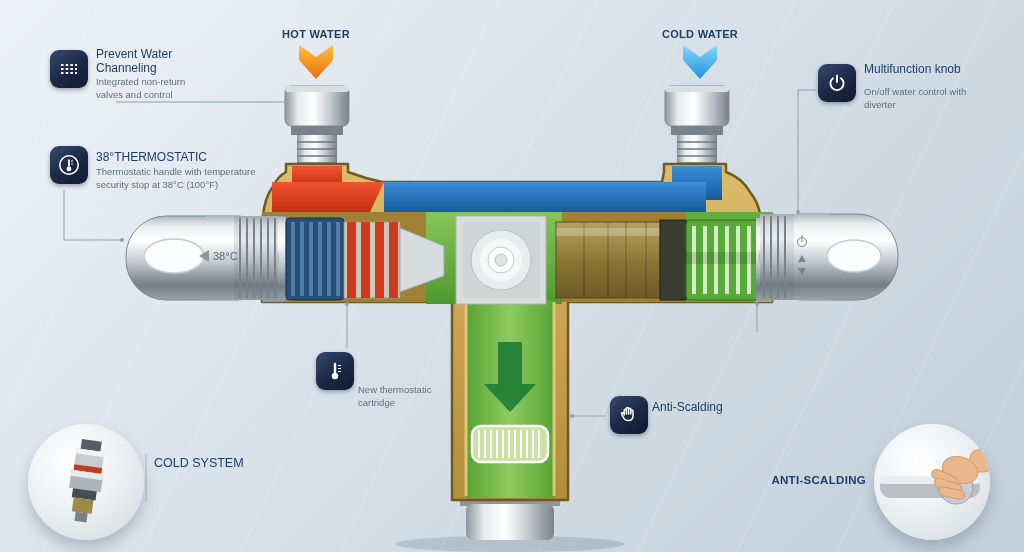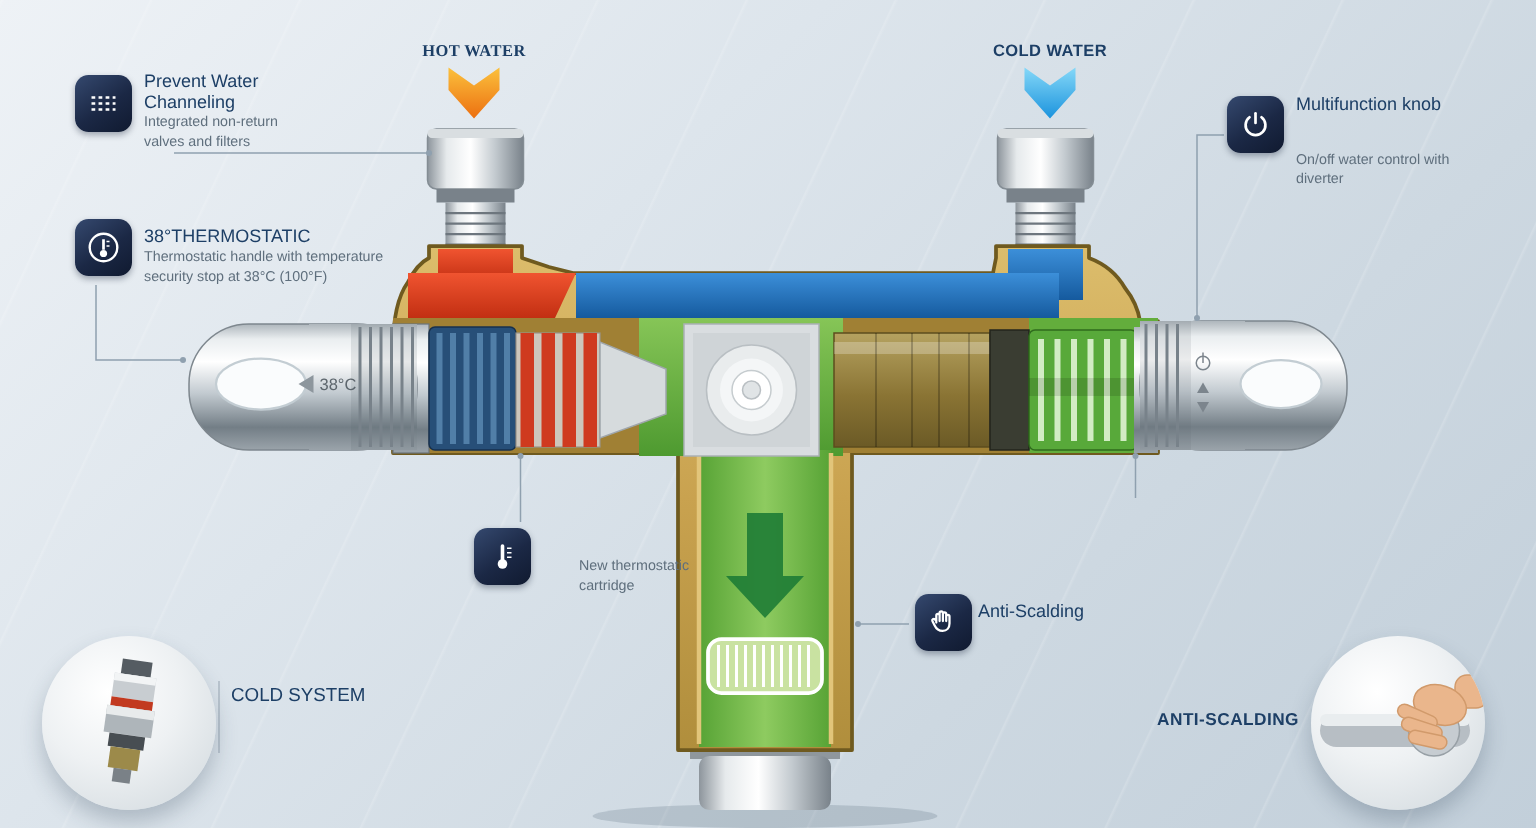--- a/index.html
+++ b/index.html
@@ -272,57 +272,57 @@
   <div class="tile" style="left:50px;top:50px;">
     <svg width="24" height="24" viewBox="0 0 24 24">
       <g stroke="#ffffff" stroke-width="1.8" stroke-dasharray="2.5 2.2">
         <line x1="4" y1="8" x2="20" y2="8"></line>
           <line x1="4" y1="12" x2="20" y2="12"></line>
           <line x1="4" y1="16" x2="20" y2="16"></line>
       </g>
     </svg>
   </div>
   <div class="c-title" style="left:96px;top:47px;width:110px;">Prevent Water Channeling</div>
-  <div class="c-desc" style="left:96px;top:76px;width:110px;">Integrated non-return valves and filters</div>
+  <div class="c-desc" style="left:96px;top:76px;width:110px;">Integrated non-return valves and control</div>
 
   <div class="tile" style="left:50px;top:146px;">
     <svg width="24" height="24" viewBox="0 0 24 24">
       <circle cx="12" cy="12" r="9.2" fill="none" stroke="#ffffff" stroke-width="1.6"></circle>
       <line x1="12" y1="6.5" x2="12" y2="13.5" stroke="#ffffff" stroke-width="1.8"></line>
       <circle cx="12" cy="16" r="2.4" fill="#ffffff"></circle>
       <line x1="14" y1="8" x2="16" y2="8" stroke="#ffffff"></line>
         <line x1="14" y1="11" x2="16" y2="11" stroke="#ffffff"></line>
     </svg>
   </div>
   <div class="c-title" style="left:96px;top:150px;width:150px;">38°THERMOSTATIC</div>
   <div class="c-desc" style="left:96px;top:166px;width:175px;">Thermostatic handle with temperature security stop at 38°C (100°F)</div>
 
-  <div class="flow-label" style="left:260px;top:28px;width:112px;font-family:Liberation Serif, serif;">HOT WATER</div>
+  <div class="flow-label" style="left:260px;top:28px;width:112px;">HOT WATER</div>
   <div class="flow-label" style="left:644px;top:28px;width:112px;">COLD WATER</div>
 
   <div class="tile" style="left:818px;top:64px;">
     <svg width="24" height="24" viewBox="0 0 24 24">
       <path d="M8 7.2a6.6 6.6 0 1 0 8 0" fill="none" stroke="#ffffff" stroke-width="1.8" stroke-linecap="round"></path>
       <line x1="12" y1="4.5" x2="12" y2="11" stroke="#ffffff" stroke-width="1.8" stroke-linecap="round"></line>
     </svg>
   </div>
   <div class="c-title" style="left:864px;top:62px;width:140px;">Multifunction knob</div>
-  <div class="c-desc" style="left:864px;top:86px;width:125px;margin-top:15px;">On/off water control with diverter</div>
+  <div class="c-desc" style="left:864px;top:86px;width:125px;">On/off water control with diverter</div>
 
 
   <div class="tile" style="left:316px;top:352px;">
     <svg width="24" height="24" viewBox="0 0 24 24">
       <line x1="12" y1="5" x2="12" y2="14" stroke="#ffffff" stroke-width="2.4" stroke-linecap="round"></line>
       <circle cx="12" cy="17" r="3.2" fill="#ffffff"></circle>
       <line x1="15" y1="6.5" x2="18" y2="6.5" stroke="#ffffff"></line>
         <line x1="15" y1="9.5" x2="18" y2="9.5" stroke="#ffffff"></line>
       <line x1="15" y1="12.5" x2="18" y2="12.5" stroke="#ffffff"></line>
     </svg>
   </div>
-  <div class="c-desc" style="left:358px;top:372px;width:95px;margin-left:28px;">New thermostatic cartridge</div>
+  <div class="c-desc" style="left:358px;top:384px;width:95px;">New thermostatic cartridge</div>
 
   <div class="tile" style="left:610px;top:396px;">
     <svg width="24" height="24" viewBox="0 0 24 24">
       <path d="M7.2 12V7.4a1.1 1.1 0 0 1 2.2 0V11 M9.4 11V5.6a1.1 1.1 0 0 1 2.2 0V11 M11.6 11V6.4a1.1 1.1 0 0 1 2.2 0V11 M13.8 11V8a1.1 1.1 0 0 1 2.2 0v4.6c0 3-1.7 5-4.6 5-2.7 0-4.3-1.5-5.3-3.6l-1.5-3c-.5-1 .8-1.9 1.6-1.1l1 1.1" fill="none" stroke="#ffffff" stroke-width="1.5" stroke-linecap="round" stroke-linejoin="round"></path>
     </svg>
   </div>
   <div class="c-title" style="left:652px;top:400px;width:120px;">Anti-Scalding</div>
 
   <div class="photo" style="left:28px;top:424px;">
     <svg width="116" height="116" viewBox="0 0 116 116">

